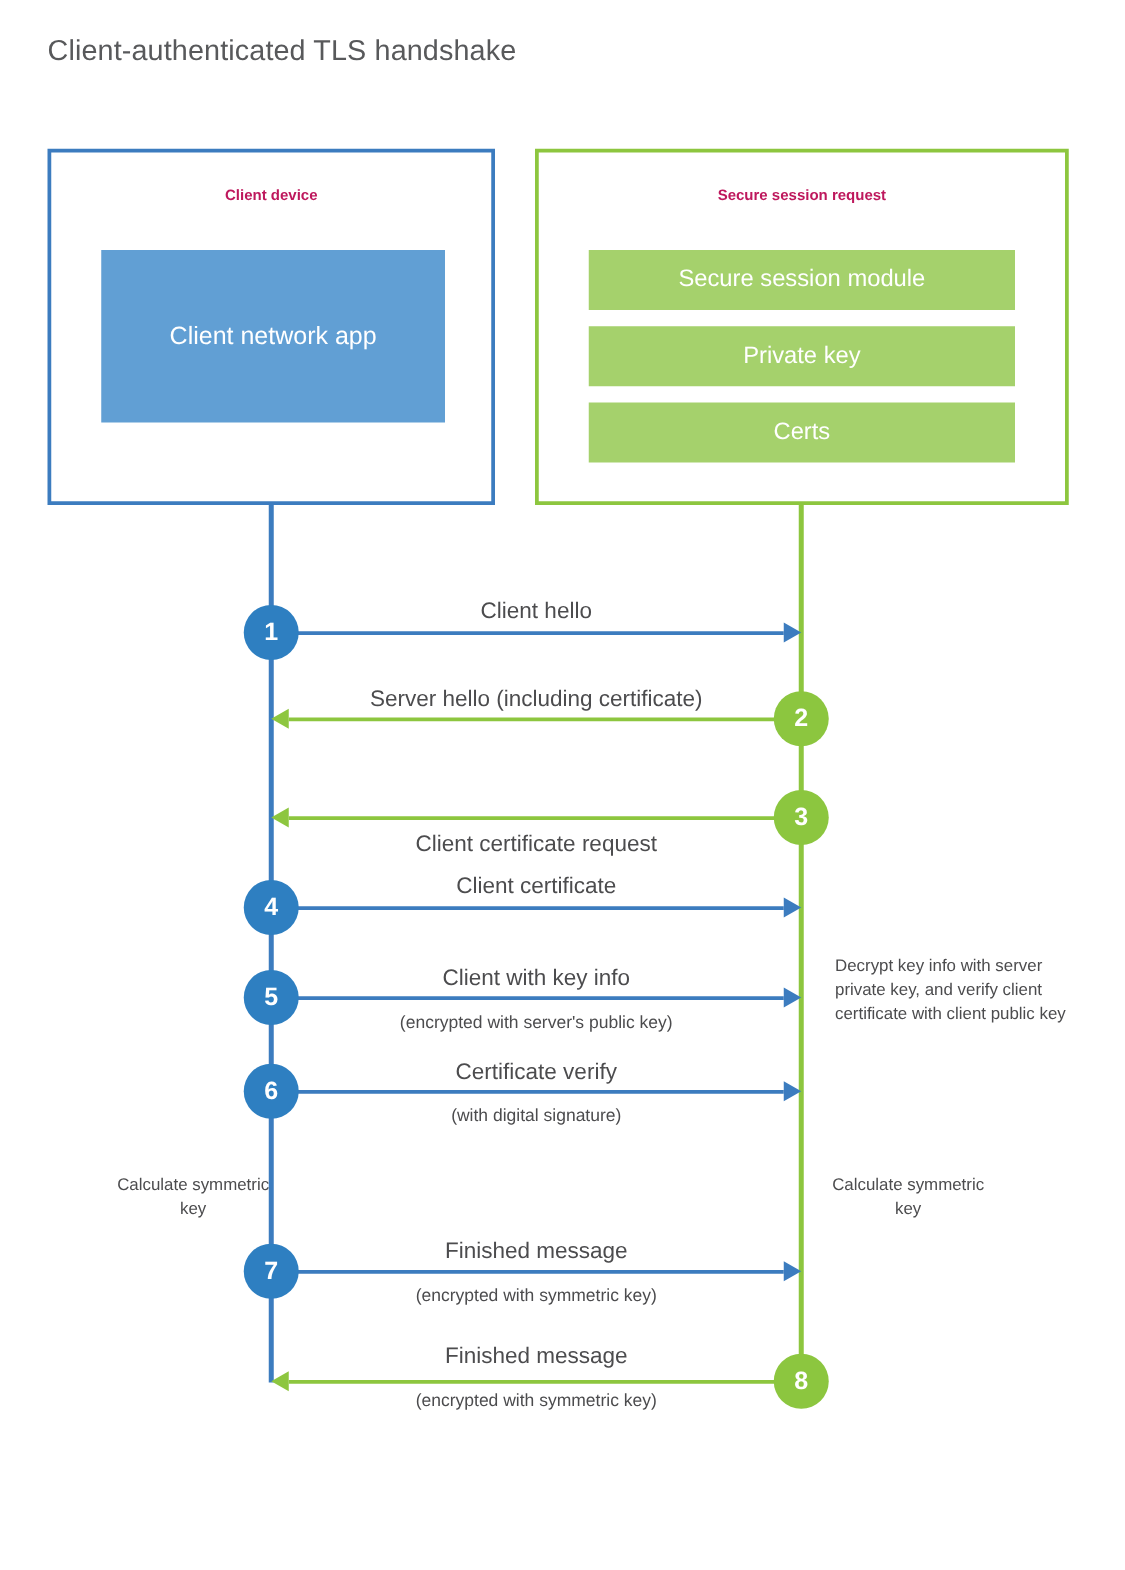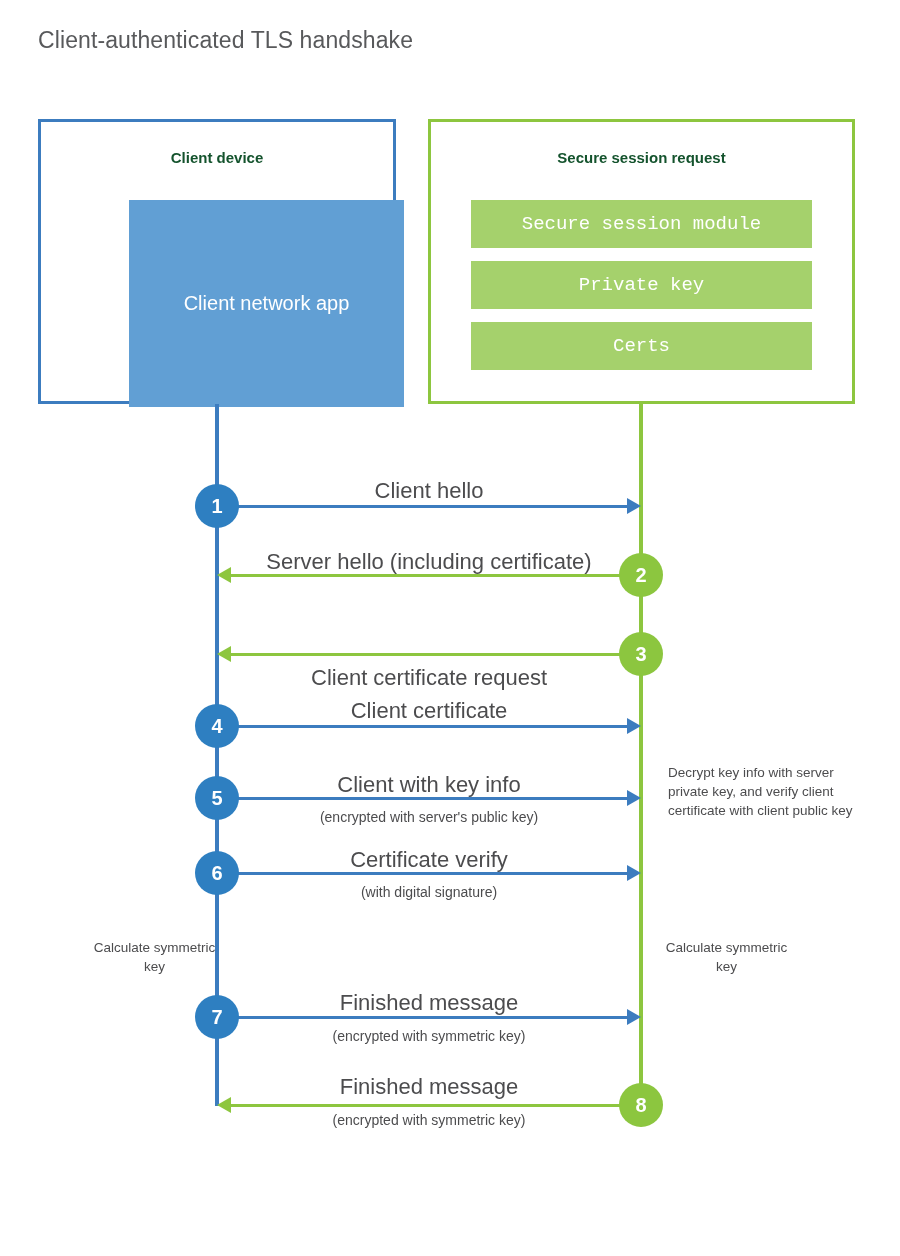--- a/index.html
+++ b/index.html
@@ -49,57 +49,55 @@
     width: 427px;
     height: 285px;
     border: 3px solid #8dc63f;
   }
   .actor-title {
     position: absolute;
     left: 0;
     right: 0;
     top: 27px;
     text-align: center;
-    font-size: 15px;
+    font-size: 12px;
     font-weight: bold;
-    color: #14532d;
+    color: #be185d;
   }
   .client-app {
     position: absolute;
     left: 40px;
     top: 78px;
     width: 275px;
-    height: 207px;
+    height: 138px;
     background: #619fd4;
     color: #ffffff;
     font-size: 20px;
     display: flex;
     align-items: center;
     justify-content: center;
     text-align: center;
     line-height: 1.35;
-    margin-left: 48px;
   }
   .server-stack {
     position: absolute;
     left: 40px;
     top: 78px;
     width: 341px;
   }
   .server-bar {
     height: 48px;
     background: #a5d16c;
     color: #ffffff;
     font-size: 19px;
     display: flex;
     align-items: center;
     justify-content: center;
     margin-bottom: 13px;
     text-align: center;
-    font-family: Liberation Mono, monospace;
   }
   
   .lifeline {
     position: absolute;
     width: 4px;
   }
   .lifeline.client-line {
     left: 215px;
     top: 404px;
     height: 702px;
@@ -148,21 +146,21 @@
   }
   .arrow-head.left.green {
     border-top: 8px solid transparent;
     border-bottom: 8px solid transparent;
     border-right: 14px solid #8dc63f;
   }
   
   .msg-label {
     position: absolute;
     text-align: center;
-    font-size: 22px;
+    font-size: 18px;
     color: #4c4c4e;
     white-space: nowrap;
   }
   .msg-sub {
     position: absolute;
     text-align: center;
     font-size: 14px;
     color: #4c4c4e;
     white-space: nowrap;
   }

